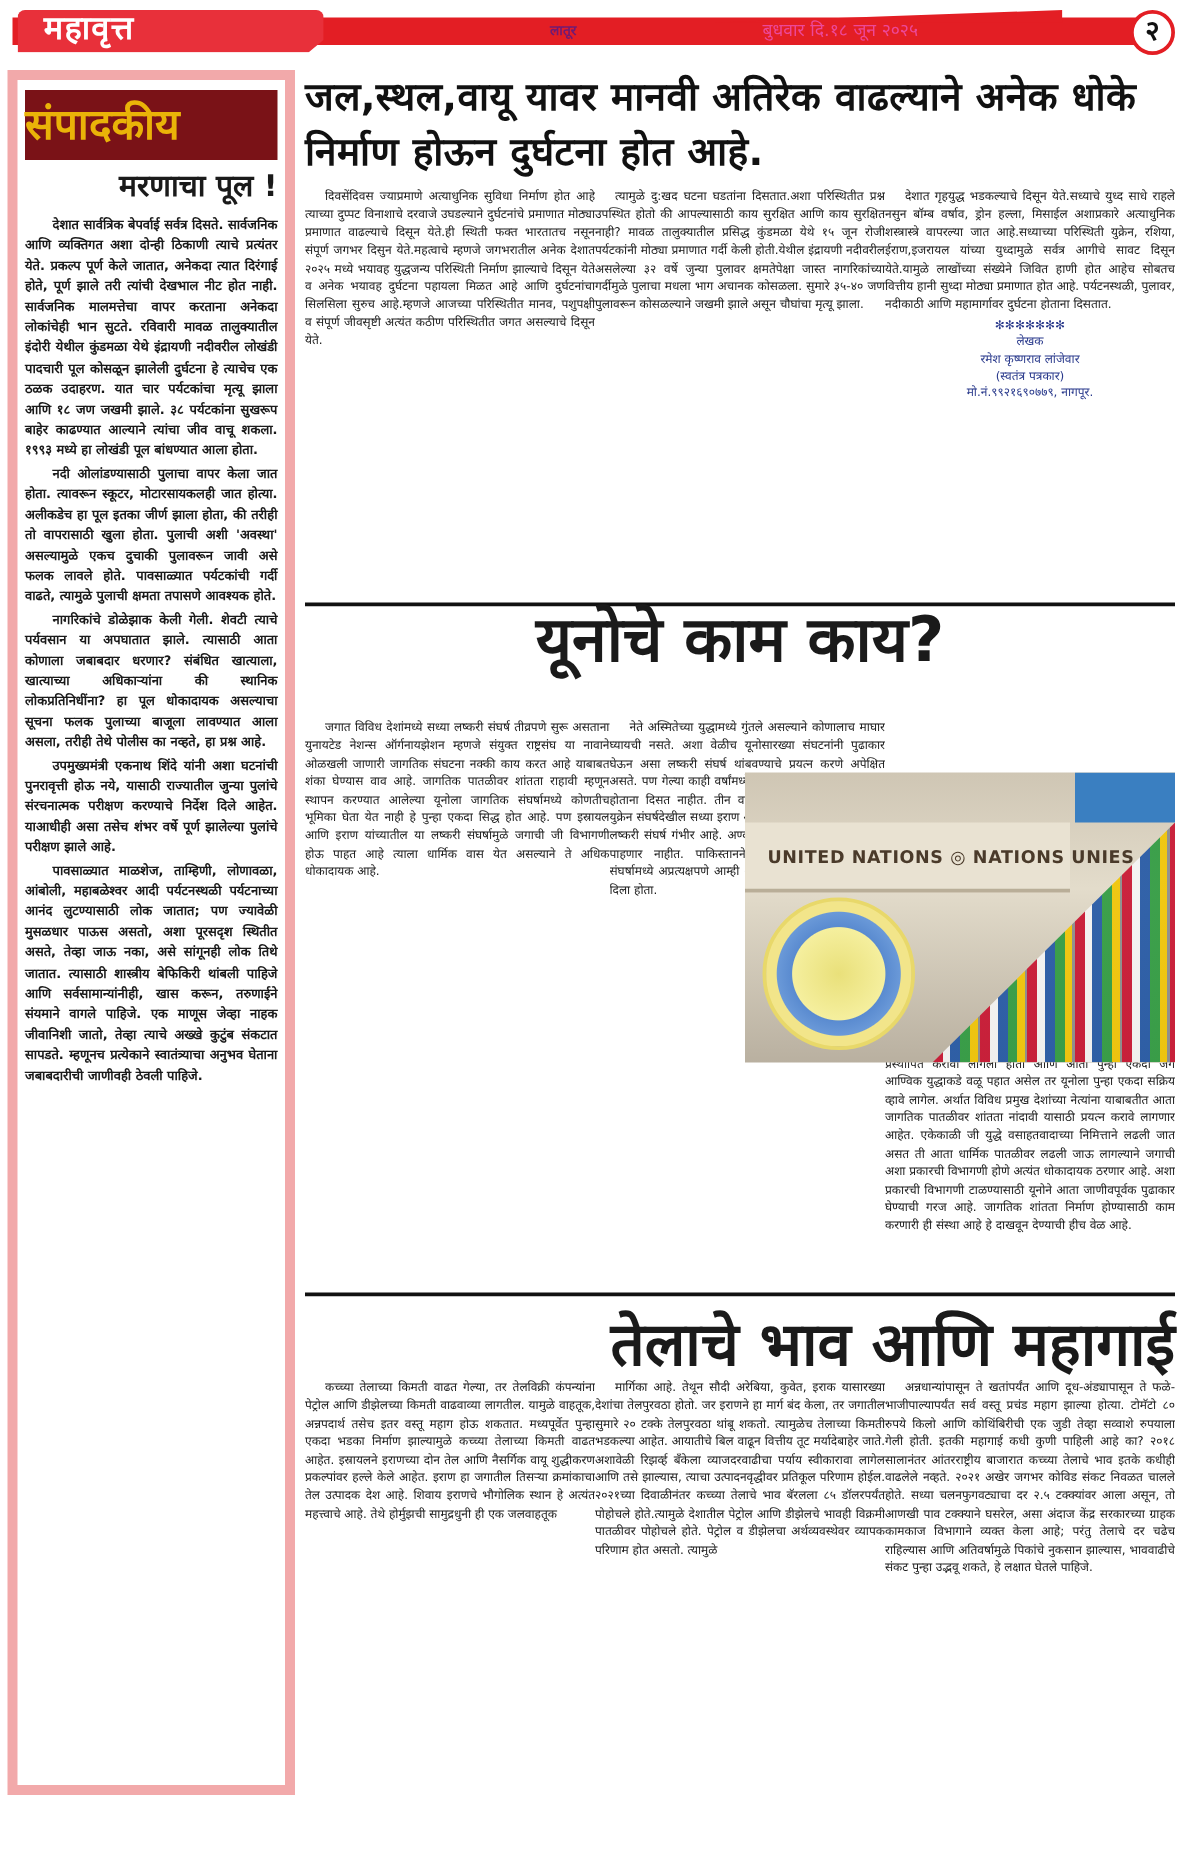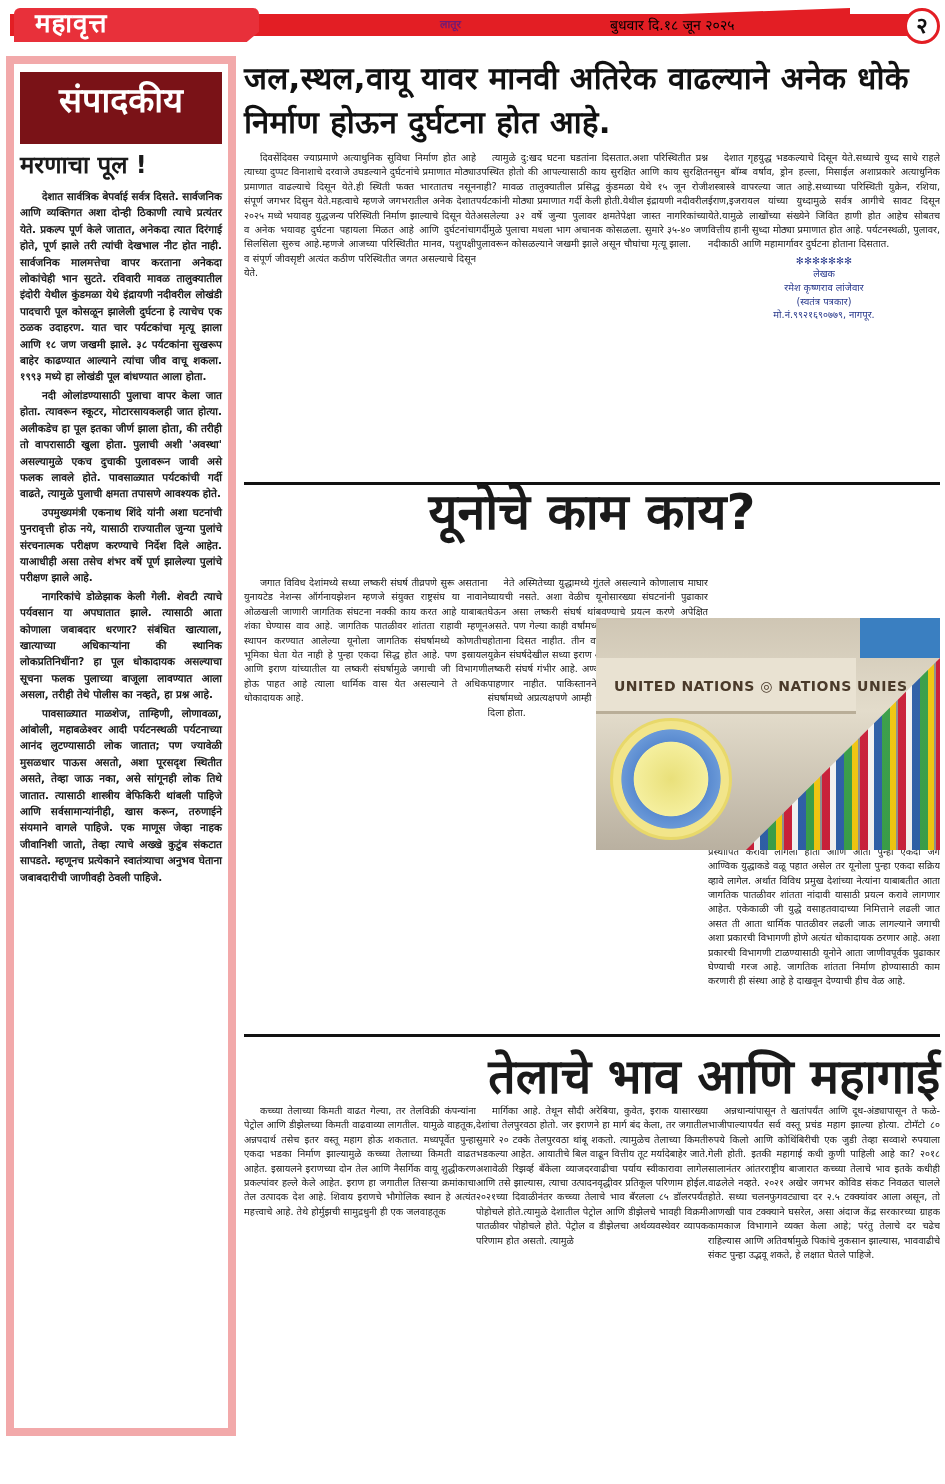--- a/index.html
+++ b/index.html
@@ -9,29 +9,29 @@
   
   .masthead { position: absolute; left: 0; top: 0; width: 945px; height: 52px; padding-left: 12px; }
   .mast-band { position: absolute; left: 10px; top: 14px; width: 900px; height: 22px; background: #e31e24; }
   .mast-band-top { position: absolute; left: 560px; top: 8px; width: 290px; height: 10px; background: #e31e24;
                    clip-path: polygon(4% 100%, 100% 0, 100% 100%, 0 100%); }
   .mast-logo-box { position: absolute; left: 14px; top: 8px; width: 245px; height: 34px; background: #e8303a;
                    border-radius: 6px 6px 0 0; clip-path: polygon(0 0, 100% 0, 100% 70%, 95% 100%, 0 100%); }
   .mast-logo { position: absolute; left: 35px; top: 8px; color: #fff; font-weight: bold; font-size: 26px;
                font-family: "DejaVu Sans", sans-serif; letter-spacing: 1px; line-height: 30px; }
   .mast-city { position: absolute; left: 440px; top: 15px; color: #701a75; font-size: 11px; font-weight: bold; line-height: 20px; }
-  .mast-date { position: absolute; left: 610px; top: 15px; color: #000000; font-size: 14px; line-height: 20px; }
+  .mast-date { position: absolute; left: 610px; top: 15px; color: #ec4899; font-size: 14px; line-height: 20px; }
   .mast-page { position: absolute; left: 904px; top: 8px; width: 36px; height: 36px; border-radius: 50%; background: #fff;
                border: 3px solid #e31e24; color: #111; font-weight: bold; font-size: 22px; text-align: center; line-height: 30px; }
 
   
   .editorial { position: absolute; left: 6px; top: 56px; width: 230px; height: 1380px; background: #f2a9aa; padding: 8px; }
   .editorial-inner { background: #fff; width: 100%; height: 100%; padding: 6px 6px 0 6px; overflow: hidden; }
-  .ed-banner { background: #7a1217; color: #ffffff; text-align: center; font-size: 34px; font-weight: bold; height: 72px; line-height: 56px; margin: 2px 0 4px; }
-  .ed-title { text-align: left; font-size: 24px; font-weight: bold; line-height: 34px; margin-bottom: 6px; }
+  .ed-banner { background: #7a1217; color: #eab308; font-size: 34px; font-weight: bold; height: 56px; line-height: 56px; margin: 2px 0 4px; }
+  .ed-title { text-align: right; font-size: 24px; font-weight: bold; line-height: 34px; margin-bottom: 6px; }
   .ed-body { font-size: 10.4px; line-height: 16.4px; text-align: justify; font-weight: bold; }
   .ed-body p { text-indent: 22px; margin-bottom: 2px; }
 
   
   .main { position: absolute; left: 244px; top: 56px; width: 696px; }
   .headline-1 { text-align: left; font-size: 31px; font-weight: bold; line-height: 44px; color: #111; letter-spacing: .3px; }
   .cols { display: flex; }
   .col { flex: 1; font-size: 9.6px; line-height: 14.4px; text-align: justify; overflow: hidden; }
   .col p { text-indent: 16px; margin-bottom: 1px; }
 
@@ -69,22 +69,22 @@
   <div class="mast-page">२</div>
 </div>
 
 <div class="editorial">
   <div class="editorial-inner">
     <div class="ed-banner">संपादकीय</div>
     <div class="ed-title">मरणाचा पूल !</div>
     <div class="ed-body">
       <p>देशात सार्वत्रिक बेपर्वाई सर्वत्र दिसते. सार्वजनिक आणि व्यक्तिगत अशा दोन्ही ठिकाणी त्याचे प्रत्यंतर येते. प्रकल्प पूर्ण केले जातात, अनेकदा त्यात दिरंगाई होते, पूर्ण झाले तरी त्यांची देखभाल नीट होत नाही. सार्वजनिक मालमत्तेचा वापर करताना अनेकदा लोकांचेही भान सुटते. रविवारी मावळ तालुक्यातील इंदोरी येथील कुंडमळा येथे इंद्रायणी नदीवरील लोखंडी पादचारी पूल कोसळून झालेली दुर्घटना हे त्याचेच एक ठळक उदाहरण. यात चार पर्यटकांचा मृत्यू झाला आणि १८ जण जखमी झाले. ३८ पर्यटकांना सुखरूप बाहेर काढण्यात आल्याने त्यांचा जीव वाचू शकला. १९९३ मध्ये हा लोखंडी पूल बांधण्यात आला होता.</p>
       <p>नदी ओलांडण्यासाठी पुलाचा वापर केला जात होता. त्यावरून स्कूटर, मोटारसायकलही जात होत्या. अलीकडेच हा पूल इतका जीर्ण झाला होता, की तरीही तो वापरासाठी खुला होता. पुलाची अशी 'अवस्था' असल्यामुळे एकच दुचाकी पुलावरून जावी असे फलक लावले होते. पावसाळ्यात पर्यटकांची गर्दी वाढते, त्यामुळे पुलाची क्षमता तपासणे आवश्यक होते.</p>
+      <p>नागरिकांचे डोळेझाक केली गेली. शेवटी त्याचे पर्यवसान या अपघातात झाले. त्यासाठी आता कोणाला जबाबदार धरणार? संबंधित खात्याला, खात्याच्या अधिकाऱ्यांना की स्थानिक लोकप्रतिनिधींना? हा पूल धोकादायक असल्याचा सूचना फलक पुलाच्या बाजूला लावण्यात आला असला, तरीही तेथे पोलीस का नव्हते, हा प्रश्न आहे.</p>
       <p>उपमुख्यमंत्री एकनाथ शिंदे यांनी अशा घटनांची पुनरावृत्ती होऊ नये, यासाठी राज्यातील जुन्या पुलांचे संरचनात्मक परीक्षण करण्याचे निर्देश दिले आहेत. याआधीही असा तसेच शंभर वर्षे पूर्ण झालेल्या पुलांचे परीक्षण झाले आहे.</p>
-      <p>नागरिकांचे डोळेझाक केली गेली. शेवटी त्याचे पर्यवसान या अपघातात झाले. त्यासाठी आता कोणाला जबाबदार धरणार? संबंधित खात्याला, खात्याच्या अधिकाऱ्यांना की स्थानिक लोकप्रतिनिधींना? हा पूल धोकादायक असल्याचा सूचना फलक पुलाच्या बाजूला लावण्यात आला असला, तरीही तेथे पोलीस का नव्हते, हा प्रश्न आहे.</p>
       <p>पावसाळ्यात माळशेज, ताम्हिणी, लोणावळा, आंबोली, महाबळेश्वर आदी पर्यटनस्थळी पर्यटनाच्या आनंद लुटण्यासाठी लोक जातात; पण ज्यावेळी मुसळधार पाऊस असतो, अशा पूरसदृश स्थितीत असते, तेव्हा जाऊ नका, असे सांगूनही लोक तिथे जातात. त्यासाठी शास्त्रीय बेफिकिरी थांबली पाहिजे आणि सर्वसामान्यांनीही, खास करून, तरुणाईने संयमाने वागले पाहिजे. एक माणूस जेव्हा नाहक जीवानिशी जातो, तेव्हा त्याचे अख्खे कुटुंब संकटात सापडते. म्हणूनच प्रत्येकाने स्वातंत्र्याचा अनुभव घेताना जबाबदारीची जाणीवही ठेवली पाहिजे.</p>
     </div>
   </div>
 </div>
 
 <div class="main">
 
   <div class="headline-1">जल,स्थल,वायू यावर मानवी अतिरेक वाढल्याने अनेक धोके निर्माण होऊन दुर्घटना होत आहे.</div>
   <div class="sec1">
     <div class="cols">

